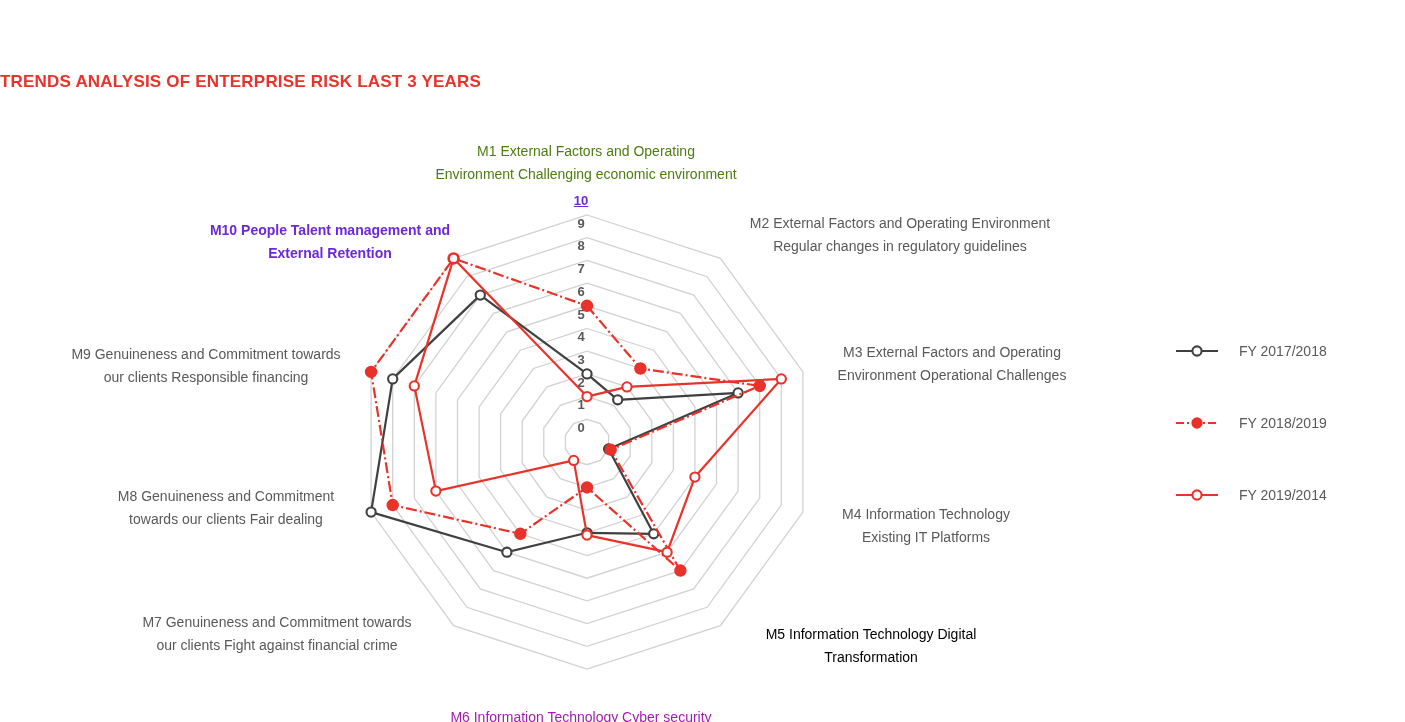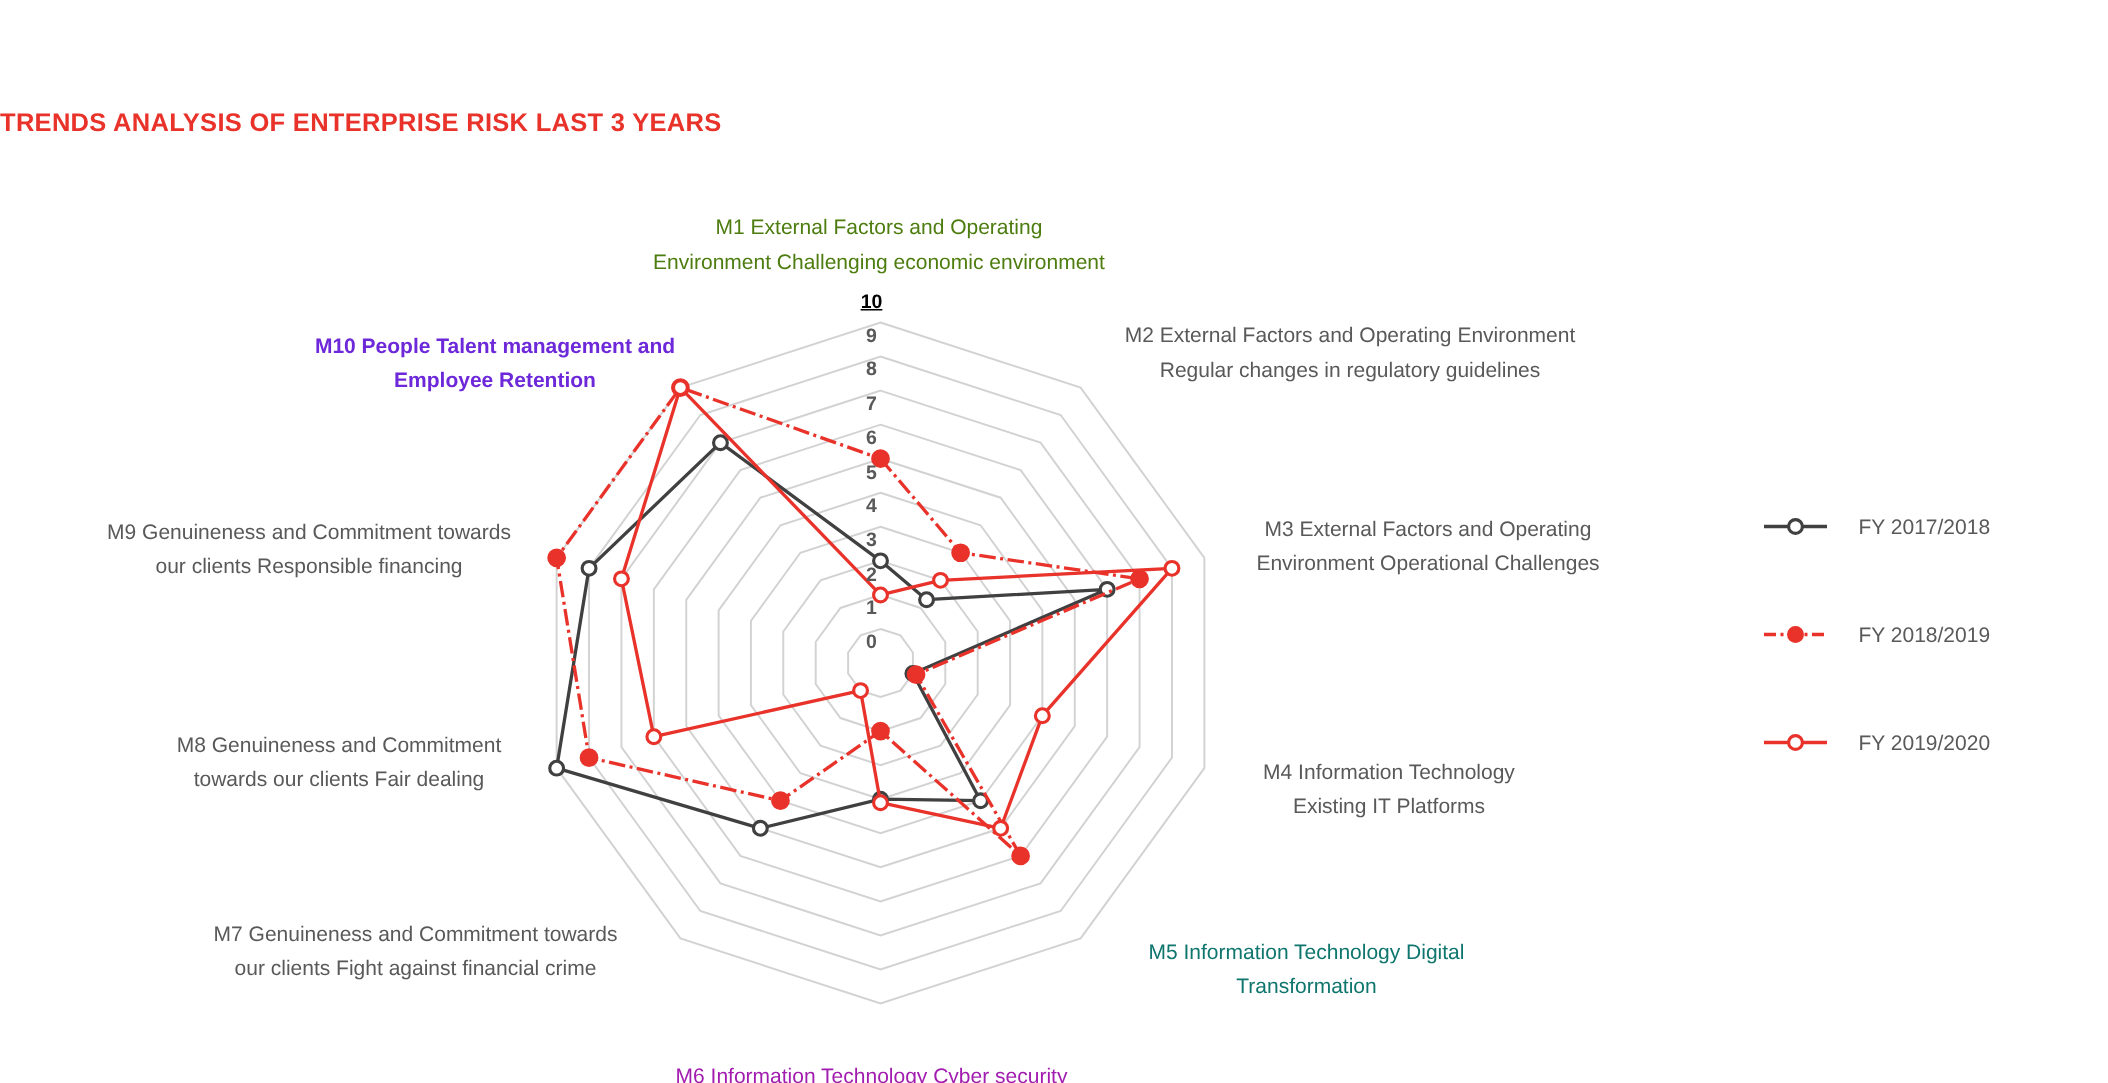--- a/index.html
+++ b/index.html
@@ -81,62 +81,62 @@
       <div class="tick-label" style="left: 564px; top: 420px; color: rgb(89, 89, 89);">0</div>
       <div class="tick-label" style="left: 564px; top: 397.3px; color: rgb(89, 89, 89);">1</div>
       <div class="tick-label" style="left: 564px; top: 374.6px; color: rgb(89, 89, 89);">2</div>
       <div class="tick-label" style="left: 564px; top: 351.9px; color: rgb(89, 89, 89);">3</div>
       <div class="tick-label" style="left: 564px; top: 329.2px; color: rgb(89, 89, 89);">4</div>
       <div class="tick-label" style="left: 564px; top: 306.5px; color: rgb(89, 89, 89);">5</div>
       <div class="tick-label" style="left: 564px; top: 283.8px; color: rgb(89, 89, 89);">6</div>
       <div class="tick-label" style="left: 564px; top: 261.1px; color: rgb(89, 89, 89);">7</div>
       <div class="tick-label" style="left: 564px; top: 238.4px; color: rgb(89, 89, 89);">8</div>
       <div class="tick-label" style="left: 564px; top: 215.7px; color: rgb(89, 89, 89);">9</div>
-      <div class="tick-label" style="left: 564px; top: 193px; color: #000000; text-decoration: underline;">10</div>
+      <div class="tick-label" style="left: 564px; top: 193px; color: #6d28d9; text-decoration: underline;">10</div>
     </div>
 
   <div id="axis-label-layer">
       <div class="axis-label" style="left: 326px; width: 520px; top: 140px; color: #4d7c0f;">
         <div>M1 External Factors and Operating</div>
         <div>Environment Challenging economic environment</div>
       </div>
       <div class="axis-label" style="left: 640px; width: 520px; top: 212px; color: rgb(89, 89, 89);">
         <div>M2 External Factors and Operating Environment</div>
         <div>Regular changes in regulatory guidelines</div>
       </div>
       <div class="axis-label" style="left: 692px; width: 520px; top: 341px; color: rgb(89, 89, 89);">
         <div>M3 External Factors and Operating</div>
         <div>Environment Operational Challenges</div>
       </div>
       <div class="axis-label" style="left: 666px; width: 520px; top: 503px; color: rgb(89, 89, 89);">
         <div>M4 Information Technology</div>
         <div>Existing IT Platforms</div>
       </div>
-      <div class="axis-label" style="left: 611px; width: 520px; top: 623px; color: #0f766e;">
+      <div class="axis-label" style="left: 611px; width: 520px; top: 623px; color: #000000;">
         <div>M5 Information Technology Digital</div>
         <div>Transformation</div>
       </div>
       <div class="axis-label" style="left: 321px; width: 520px; top: 706px; color: #a21caf;">
         <div>M6 Information Technology Cyber security</div>
       </div>
       <div class="axis-label" style="left: 17px; width: 520px; top: 611px; color: rgb(89, 89, 89);">
         <div>M7 Genuineness and Commitment towards</div>
         <div>our clients Fight against financial crime</div>
       </div>
       <div class="axis-label" style="left: -34px; width: 520px; top: 485px; color: rgb(89, 89, 89);">
         <div>M8 Genuineness and Commitment</div>
         <div>towards our clients Fair dealing</div>
       </div>
       <div class="axis-label" style="left: -54px; width: 520px; top: 343px; color: rgb(89, 89, 89);">
         <div>M9 Genuineness and Commitment towards</div>
         <div>our clients Responsible financing</div>
       </div>
       <div class="axis-label" style="left: 70px; width: 520px; top: 219px; color: #6d28d9; font-weight: bold;">
         <div>M10 People Talent management and</div>
-        <div>Employee Retention</div>
+        <div>External Retention</div>
       </div>
     </div>
 
   <div class="legend">
     <div class="legend-item" style="top:340px;">
       <svg class="legend-swatch" width="44" height="16">
           <line x1="1" y1="8" x2="43" y2="8" stroke="#404040" stroke-width="2.2"></line>
           <circle cx="22" cy="8" r="4.6" fill="#ffffff" stroke="#404040" stroke-width="2.1"></circle>
         </svg>
       <span class="legend-text" style="color: rgb(89, 89, 89);">FY 2017/2018</span>
@@ -146,17 +146,17 @@
           <line x1="1" y1="8" x2="43" y2="8" stroke="#e8322a" stroke-width="2.2" stroke-dasharray="8 3 2 3"></line>
           <circle cx="22" cy="8" r="4.6" fill="#e8322a" stroke="#e8322a" stroke-width="2.1"></circle>
         </svg>
       <span class="legend-text" style="color: rgb(89, 89, 89);">FY 2018/2019</span>
     </div>
     <div class="legend-item" style="top:484px;">
       <svg class="legend-swatch" width="44" height="16">
           <line x1="1" y1="8" x2="43" y2="8" stroke="#e8322a" stroke-width="2.2"></line>
           <circle cx="22" cy="8" r="4.6" fill="#ffffff" stroke="#e8322a" stroke-width="2.1"></circle>
         </svg>
-      <span class="legend-text" style="color: rgb(89, 89, 89);">FY 2019/2020</span>
+      <span class="legend-text" style="color: rgb(89, 89, 89);">FY 2019/2014</span>
     </div>
   </div>
 
 </div>
 
 </body></html>

